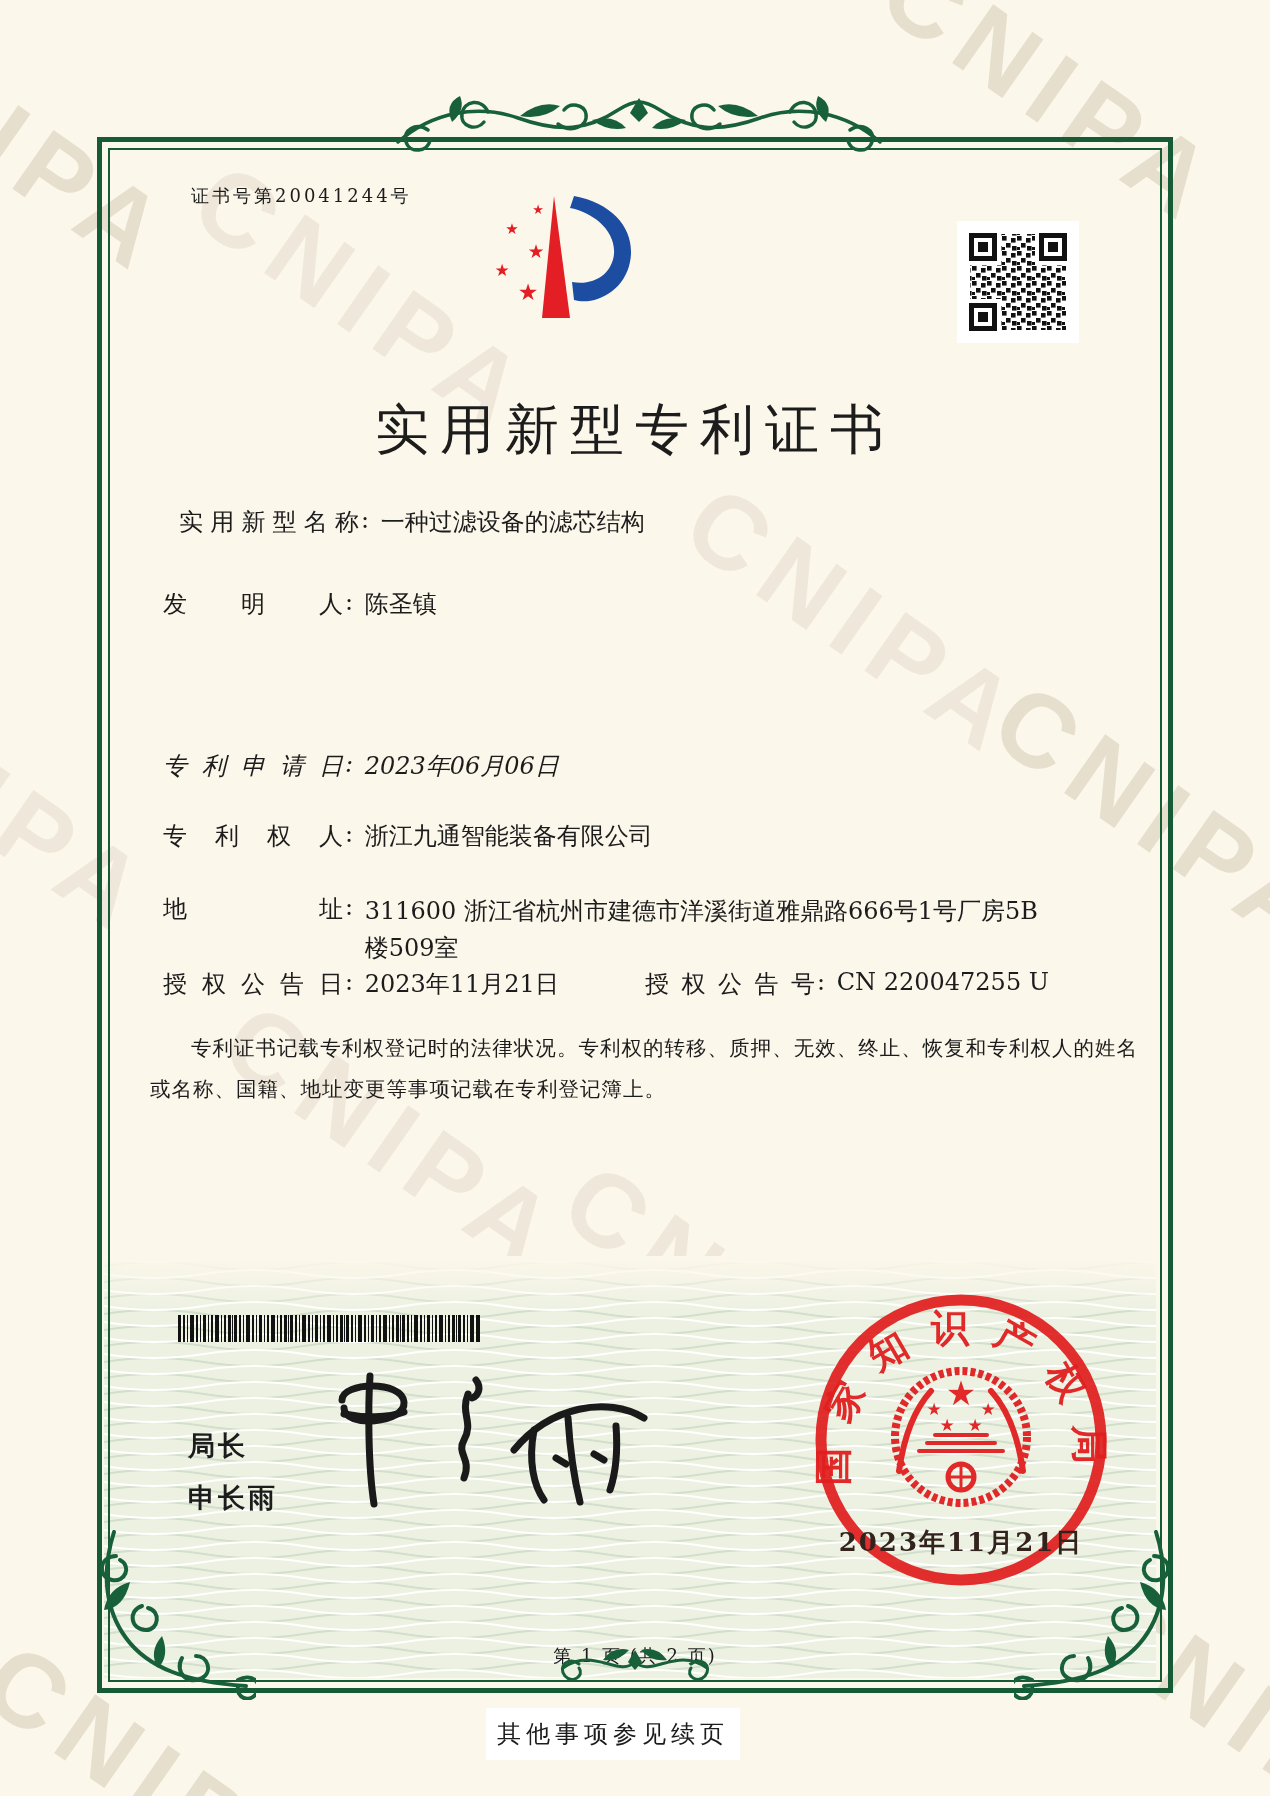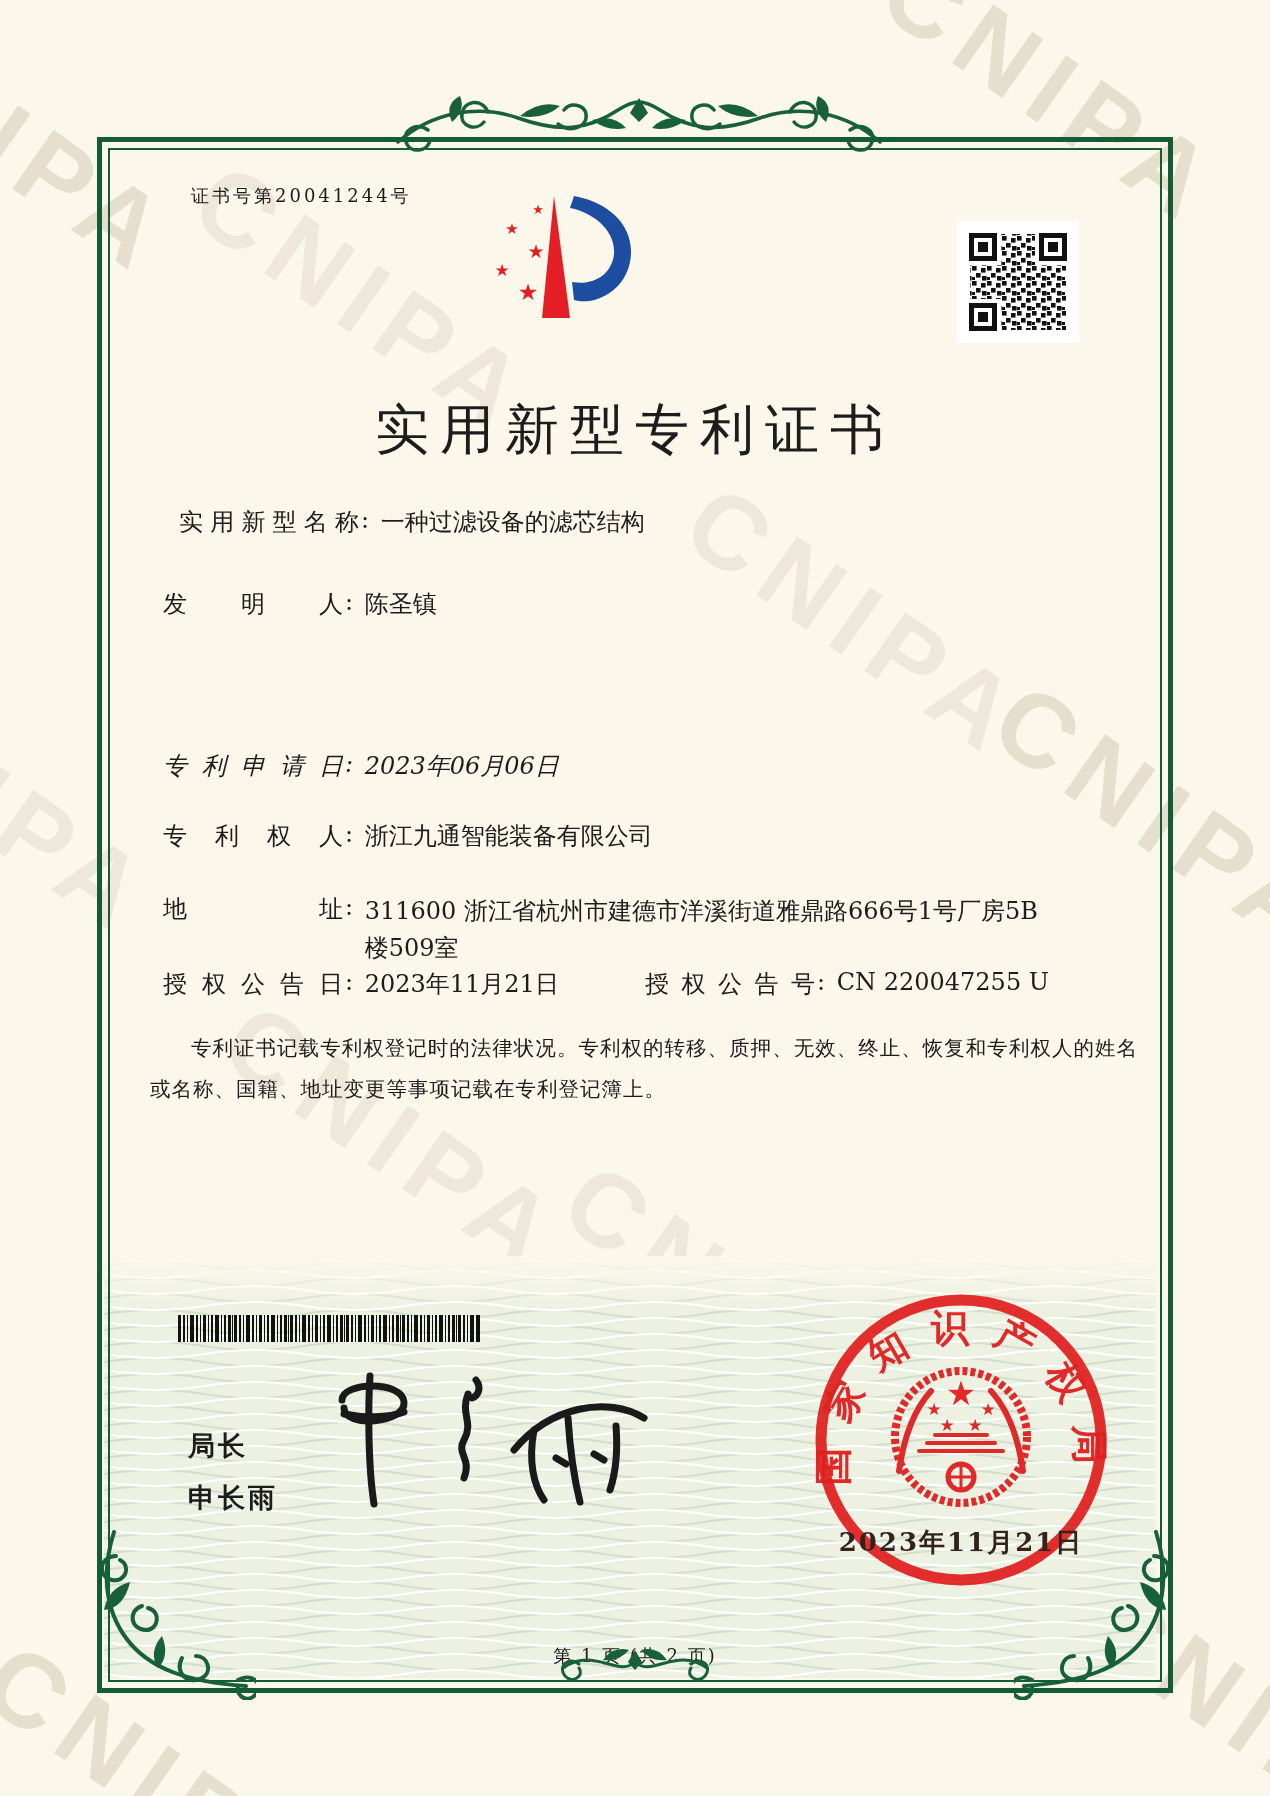--- a/index.html
+++ b/index.html
@@ -340,14 +340,17 @@
       <path d="M-13,40 h26 M0,27 v26" fill="none" stroke-width="3"></path>
       <g fill="none" stroke-width="6" stroke-linecap="round">
         <path d="M-62,34 C-58,6 -50,-24 -30,-46"></path>
         <path d="M62,34 C58,6 50,-24 30,-46"></path>
       </g>
     </g>
     <text x="153" y="264" font-size="26" font-weight="bold" letter-spacing="2" text-anchor="middle" fill="#33231d" font-family="'DejaVu Serif',serif">2023年11月21日</text>
   </svg>
 
   <div class="page-info">第 1 页 (共 2 页)</div>
+  <div class="cont-box">
+    <span class="cont-text">其他事项参见续页</span>
+  </div>
 
 </div>
 
 </body></html>

